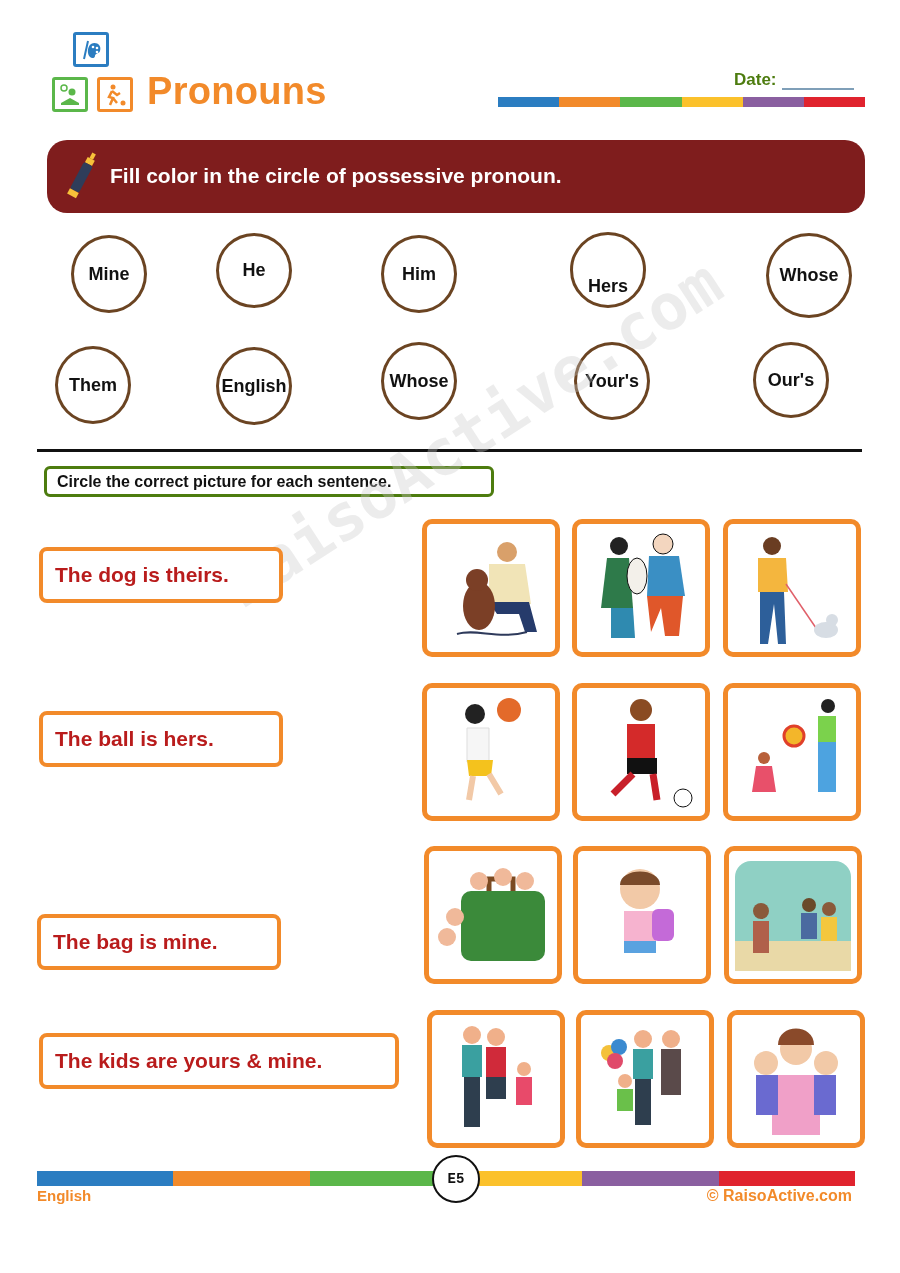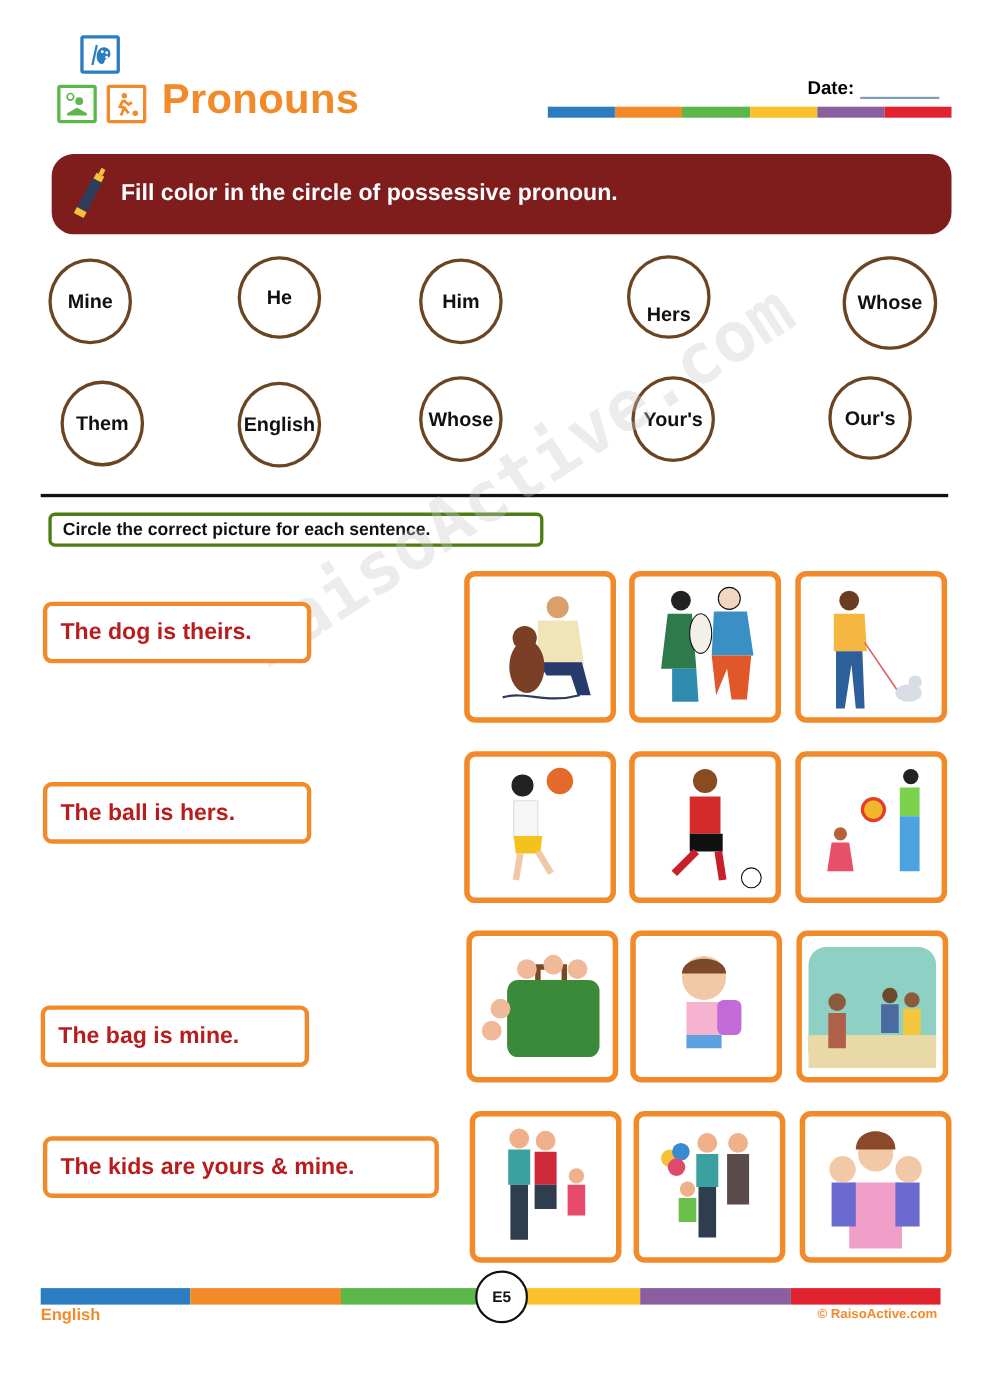--- a/index.html
+++ b/index.html
@@ -9,21 +9,21 @@
   
   .logo { position: absolute; left: 52px; top: 32px; width: 70px; height: 82px; }
   .logo .box { position: absolute; width: 36px; height: 35px; border-radius: 3px; border: 3px solid; background: #fff; }
   .logo .b1 { left: 21px; top: 0; border-color: #2b7dc1; }
   .logo .b2 { left: 0; top: 45px; border-color: #5bb74a; }
   .logo .b3 { left: 45px; top: 45px; border-color: #f28a2a; }
   .logo svg { position: absolute; left: 3px; top: 3px; width: 24px; height: 24px; }
 
   .title { position: absolute; left: 147px; top: 70px; font-family: "Liberation Sans", sans-serif; font-weight: bold; font-size: 38px; color: #f28a2a; letter-spacing: 0.3px; }
 
-  .date { position: absolute; left: 734px; top: 70px; font-family: "Liberation Sans", sans-serif; font-weight: bold; font-size: 17px; color: #000000; }
+  .date { position: absolute; left: 734px; top: 70px; font-family: "Liberation Sans", sans-serif; font-weight: bold; font-size: 17px; color: #4d7c0f; }
   .date-line { position: absolute; left: 782px; top: 88px; width: 72px; height: 2px; background: #7f9fb8; }
 
   .stripe { position: absolute; display: flex; }
   .stripe span { display: block; height: 100%; }
   .stripe-top { left: 498px; top: 97px; width: 367px; height: 10px; }
   .stripe-bottom { left: 37px; top: 1171px; width: 818px; height: 15px; }
 
   
   .banner { position: absolute; left: 47px; top: 140px; width: 818px; height: 73px; background: #7f1d1d; border-radius: 20px; }
   .banner .pen { position: absolute; left: 18px; top: 10px; width: 40px; height: 54px; }
@@ -41,23 +41,23 @@
   .sentence { position: absolute; height: 56px; border: 4px solid #f28a2a; border-radius: 8px; background: #fff; display: flex; align-items: center; padding-left: 12px; }
   .sentence span { font-family: "Liberation Sans", sans-serif; font-weight: bold; font-size: 21px; color: #b91c1c; white-space: nowrap; }
 
   .pic { position: absolute; width: 138px; height: 138px; border: 5px solid #f28a2a; border-radius: 10px; background: #fff; overflow: hidden; }
   .pic svg { width: 100%; height: 100%; display: block; }
 
   .watermark { position: absolute; left: 210px; top: 560px; font-family: "DejaVu Sans Mono", monospace; font-weight: bold; font-size: 64px; color: rgba(200,200,200,0.35); transform: rotate(-33deg); transform-origin: left top; pointer-events: none; white-space: nowrap; }
 
   
   .page-badge { position: absolute; left: 432px; top: 1155px; width: 48px; height: 48px; border: 2px solid #111; border-radius: 50%; background: #fff; display: flex; align-items: center; justify-content: center; }
-  .page-badge span { font-family: Liberation Sans, sans-serif; font-weight: bold; font-size: 14px; }
+  .page-badge span { font-family: Liberation Mono, monospace; font-weight: bold; font-size: 14px; }
   .footer-left { position: absolute; left: 37px; top: 1187px; font-family: "Liberation Sans", sans-serif; font-weight: bold; font-size: 15px; color: #f28a2a; }
-  .footer-right { position: absolute; right: 48px; top: 1187px; font-family: "Liberation Sans", sans-serif; font-weight: bold; font-size: 12px; color: #f28a2a; }
+  .footer-right { position: absolute; right: 48px; top: 1187px; font-family: "Liberation Sans", sans-serif; font-weight: bold; font-size: 16px; color: #f28a2a; }
 </style>
 </head>
 <body>
 
 <div class="logo">
   <div class="box b1">
     <svg viewBox="0 0 24 24">
         <line x1="5" y1="21" x2="9" y2="3" stroke="#2b7dc1" stroke-width="2"></line>
         <path d="M12 6c5-3 11 1 9 7-1 3-5 2-5 5 0 2-3 3-5 1-3-3-3-10 1-13z" fill="#2b7dc1"></path>
         <circle cx="14" cy="9" r="1.3" fill="#fff"></circle>
@@ -99,21 +99,21 @@
     <g transform="rotate(28 20 27)">
       <rect x="15" y="2" width="4" height="6" fill="#f7c13a"></rect>
       <rect x="13" y="8" width="8" height="6" fill="#f7c13a"></rect>
       <rect x="12" y="14" width="10" height="30" rx="2" fill="#2f3d5a"></rect>
       <rect x="12" y="44" width="10" height="6" fill="#f7c13a"></rect>
     </g>
   </svg>
   <div class="banner-text">Fill color in the circle of possessive pronoun.</div>
 </div>
 
-<div class="oval" style="left:44px;top:235px;width:76px;height:78px;text-align:center;">
+<div class="oval" style="left:71px;top:235px;width:76px;height:78px;text-align:center;">
     <span>Mine</span>
   </div>
 <div class="oval" style="left:216px;top:233px;width:76px;height:75px;">
     <span>He</span>
   </div>
 <div class="oval" style="left:381px;top:235px;width:76px;height:78px;">
     <span>Him</span>
   </div>
 <div class="oval" style="left:570px;top:232px;width:76px;height:76px;align-items:flex-end;">
     <span style="position:relative;top:-8px;">Hers</span>

